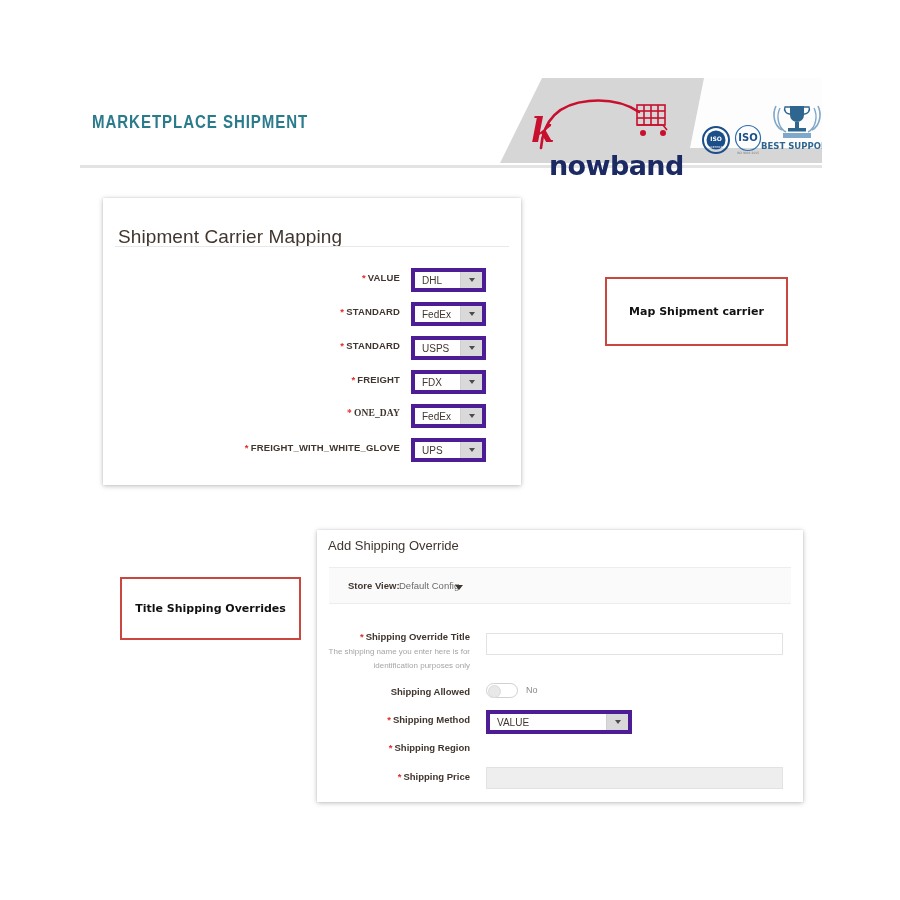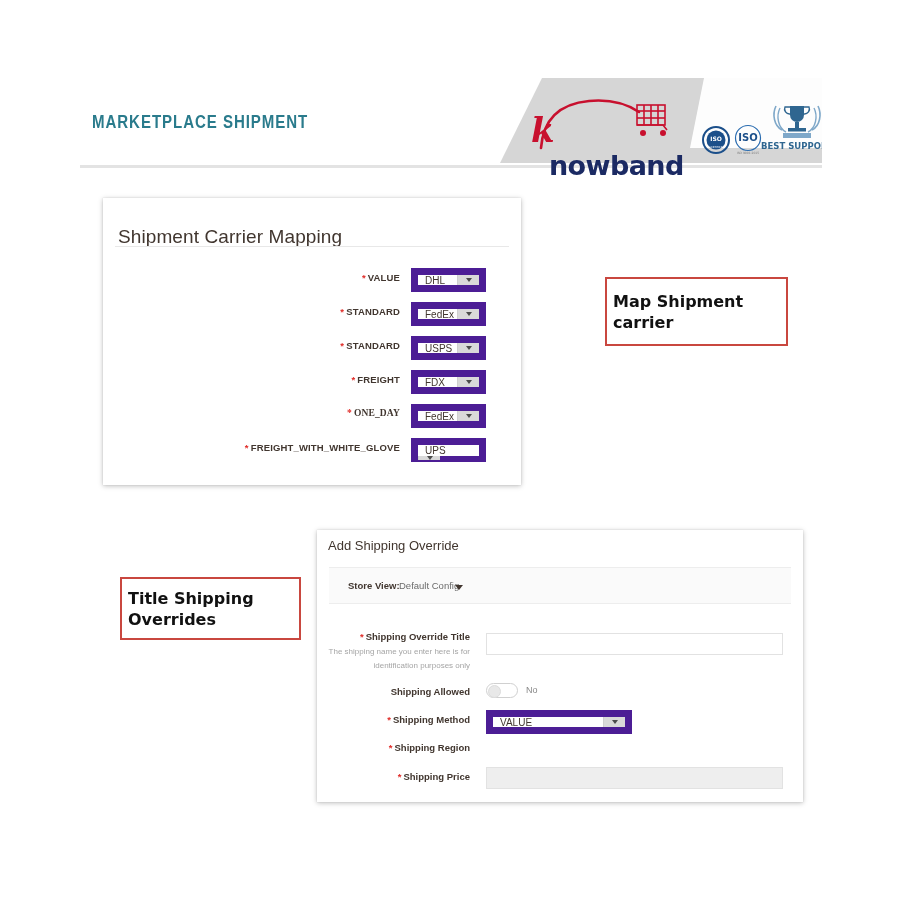--- a/index.html
+++ b/index.html
@@ -152,21 +152,21 @@
     color: #41362f;
     letter-spacing: 0.15px;
     white-space: nowrap;
     text-align: right;
   }
   .req { color: #e02b27; font-weight: bold; margin-right: 2px; }
 
   .select {
     position: absolute;
     background: #ffffff;
-    border: 7px solid #4c1d95;
+    border: 4px solid #4c1d95;
     height: 24px;
     display: flex;
     align-items: stretch;
   }
   .select-value {
     flex: 1;
     font-size: 10px;
     color: #41362f;
     padding-left: 7px;
     display: flex;
@@ -236,21 +236,21 @@
 
   
   .callout {
     position: absolute;
     border: 2px solid #c9473f;
     background: #ffffff;
     display: flex;
     align-items: center;
     justify-content: center;
     font-family: "DejaVu Sans", sans-serif;
-    font-size: 16px;
+    font-size: 11px;
     font-weight: bold;
     color: #111111;
     line-height: 21px;
     padding: 4px 6px;
   }
   .callout-1 { left: 605px; top: 277px; width: 183px; height: 69px; }
   .callout-2 { left: 120px; top: 577px; width: 181px; height: 63px; }
 </style>
 </head>
 <body>
@@ -374,21 +374,21 @@
     <span class="select-btn">
         <i class="caret"></i>
       </span>
   </div>
 
   <div class="f1-row" style="left:12px; top:240px; width:285px;">
     <span class="f1-label">
       <span class="req">*</span><span>FREIGHT_WITH_WHITE_GLOVE</span>
     </span>
   </div>
-  <div class="select" style="left:308px; top:240px; width:75px;flex-direction:column;">
+  <div class="select" style="left:308px; top:240px; width:75px;">
     <span class="select-value">UPS</span>
     <span class="select-btn">
         <i class="caret"></i>
       </span>
   </div>
 </div>
 
 <div class="callout callout-1">Map Shipment carrier</div>
 
 <div class="card card-2">

